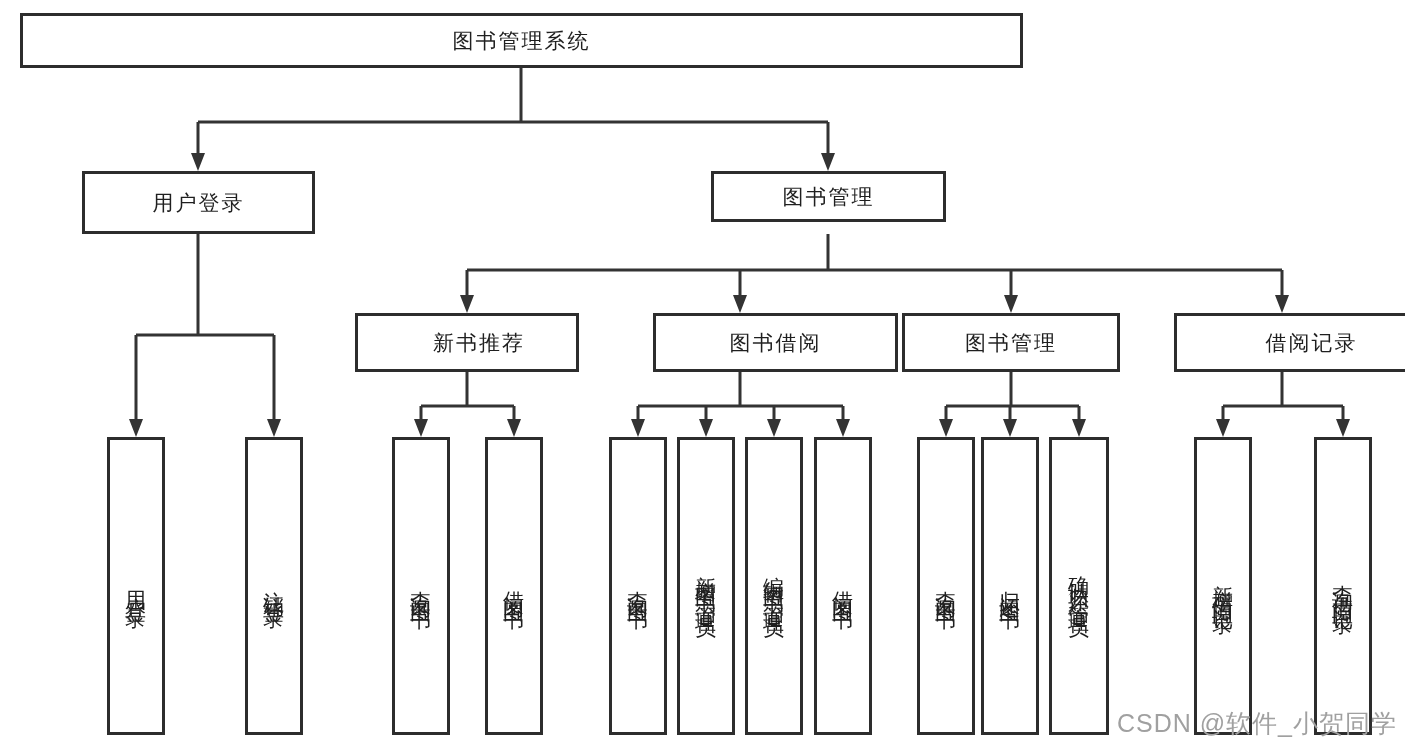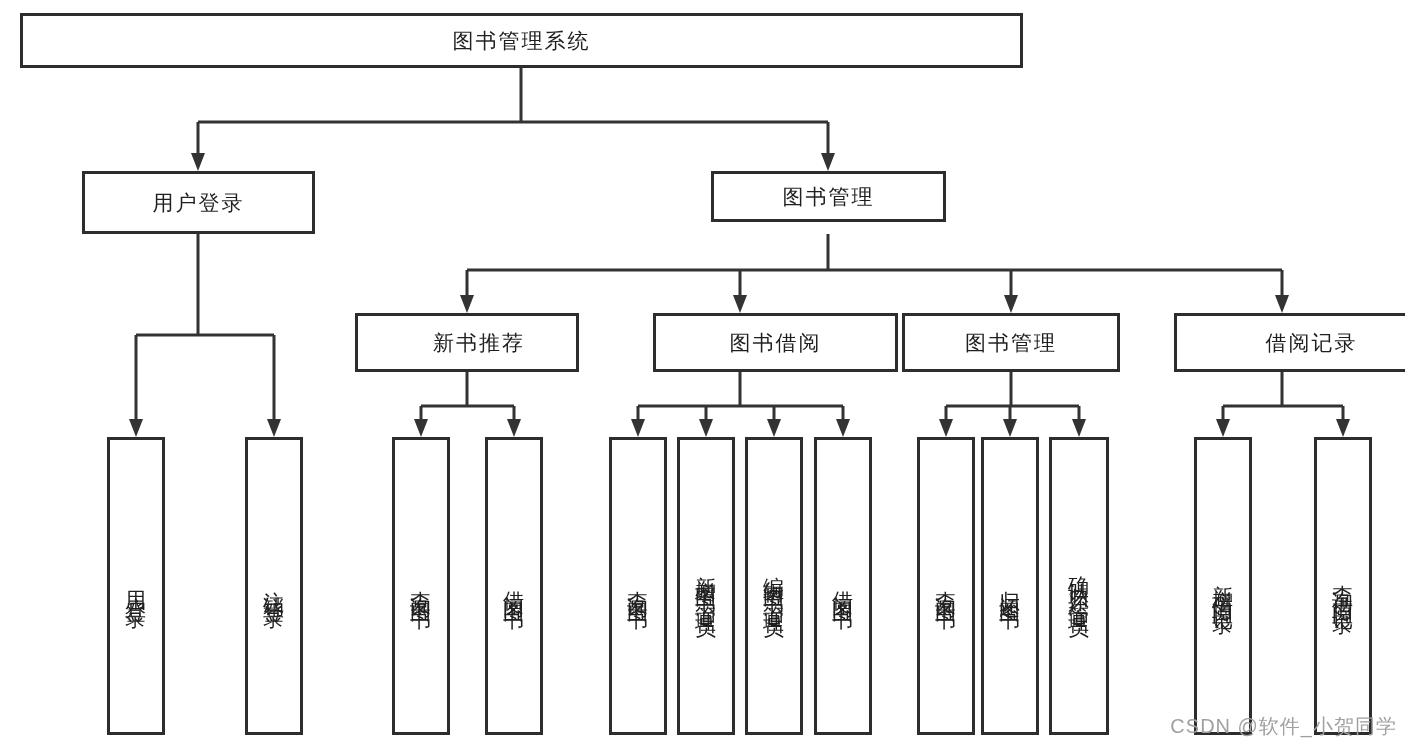--- a/index.html
+++ b/index.html
@@ -55,21 +55,21 @@
   .lf-8  { left:917px; }
   .lf-9  { left:981px; }
   .lf-10 { left:1049px; width:60px; }
   .lf-11 { left:1194px; }
   .lf-12 { left:1314px; }
 
   .watermark {
     position:absolute;
     right:8px;
     bottom:7px;
-    font-size:20px;
+    font-size:25px;
     color:#a0a0a0;
     letter-spacing:1px;
     white-space:nowrap;
     z-index:5;
   }
 </style>
 </head>
 <body>
 
 <div class="stage">

